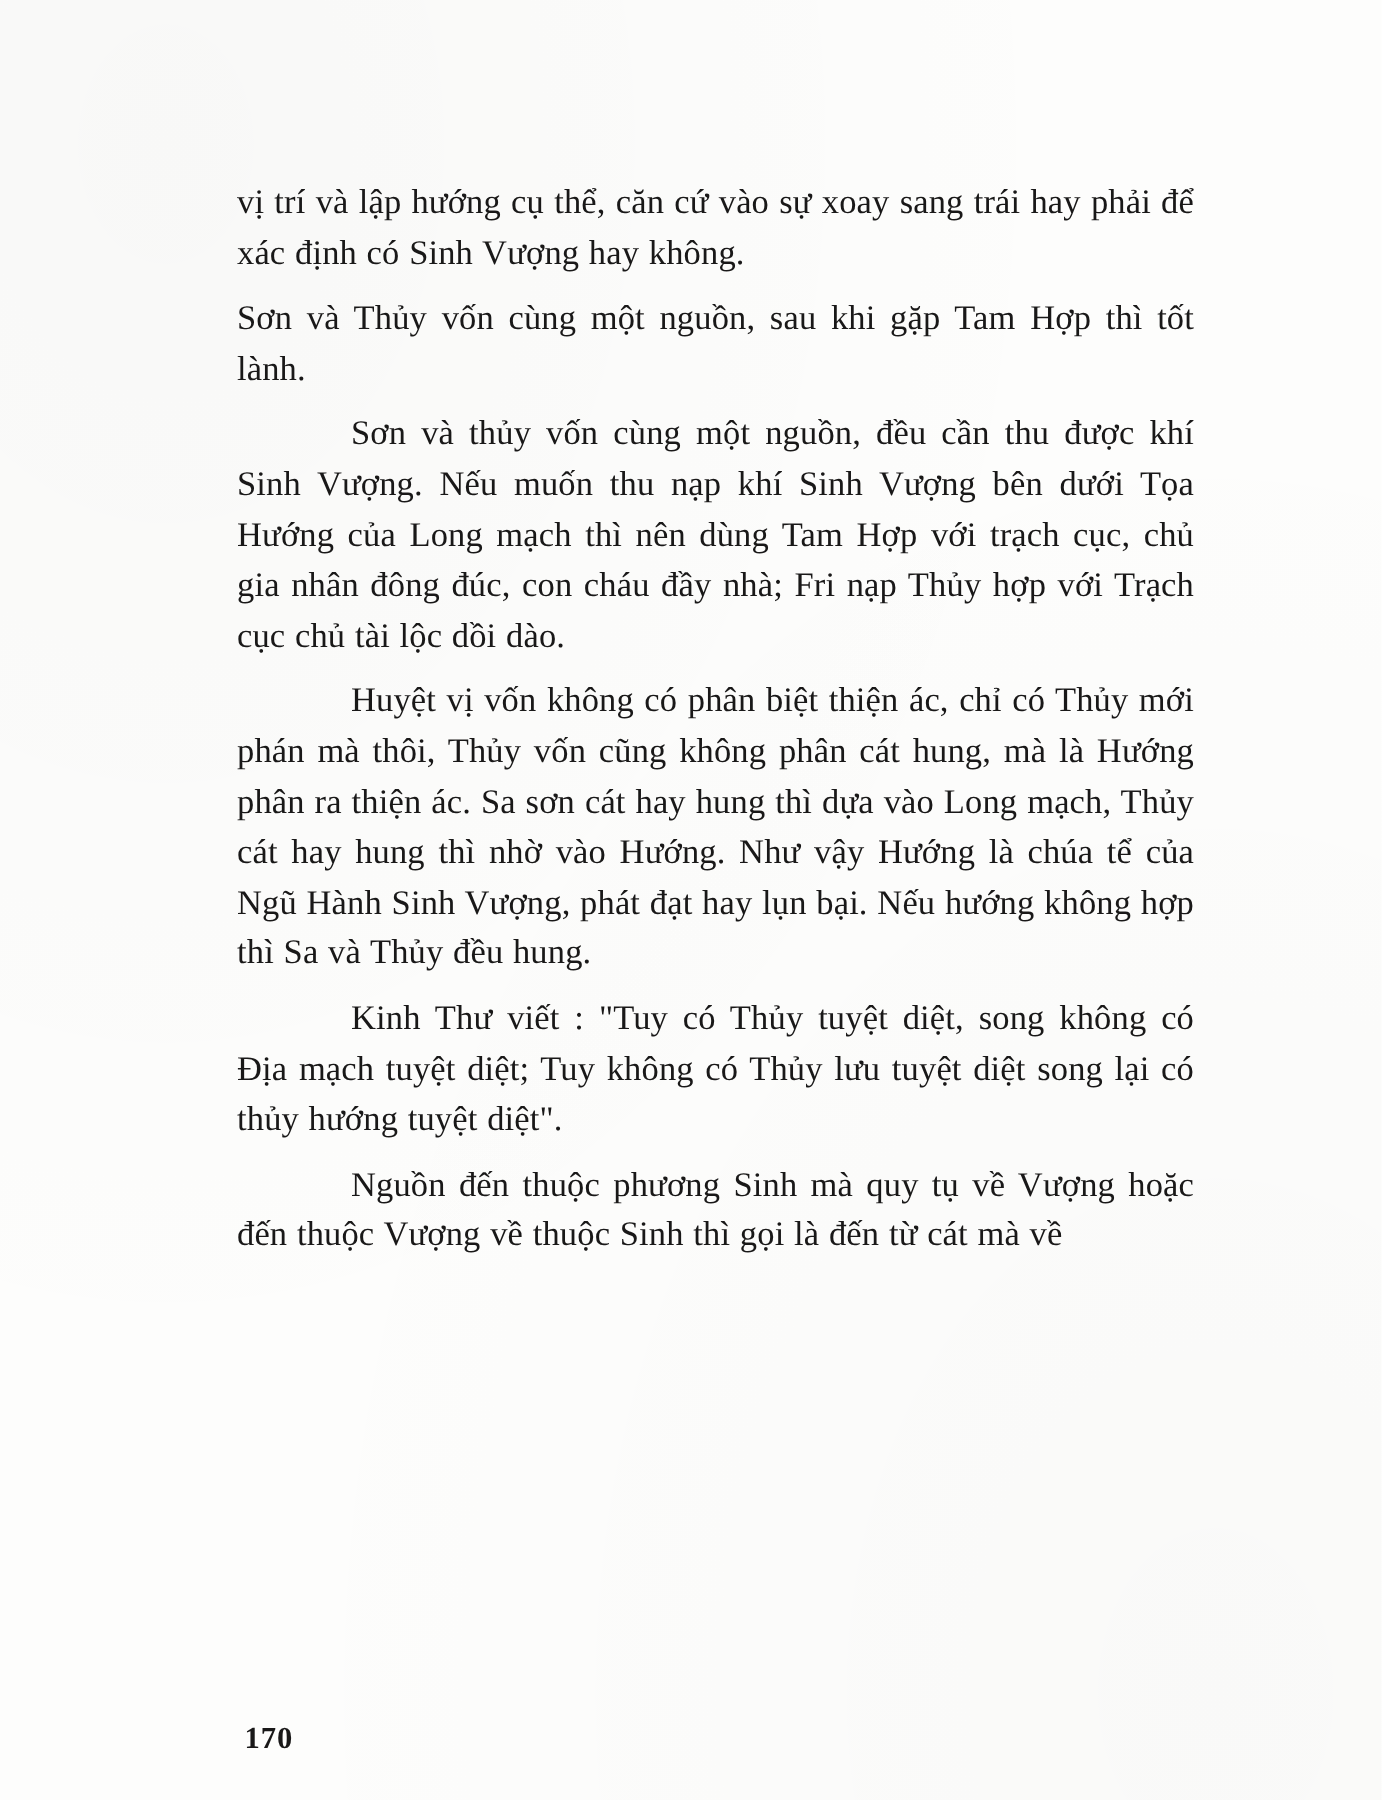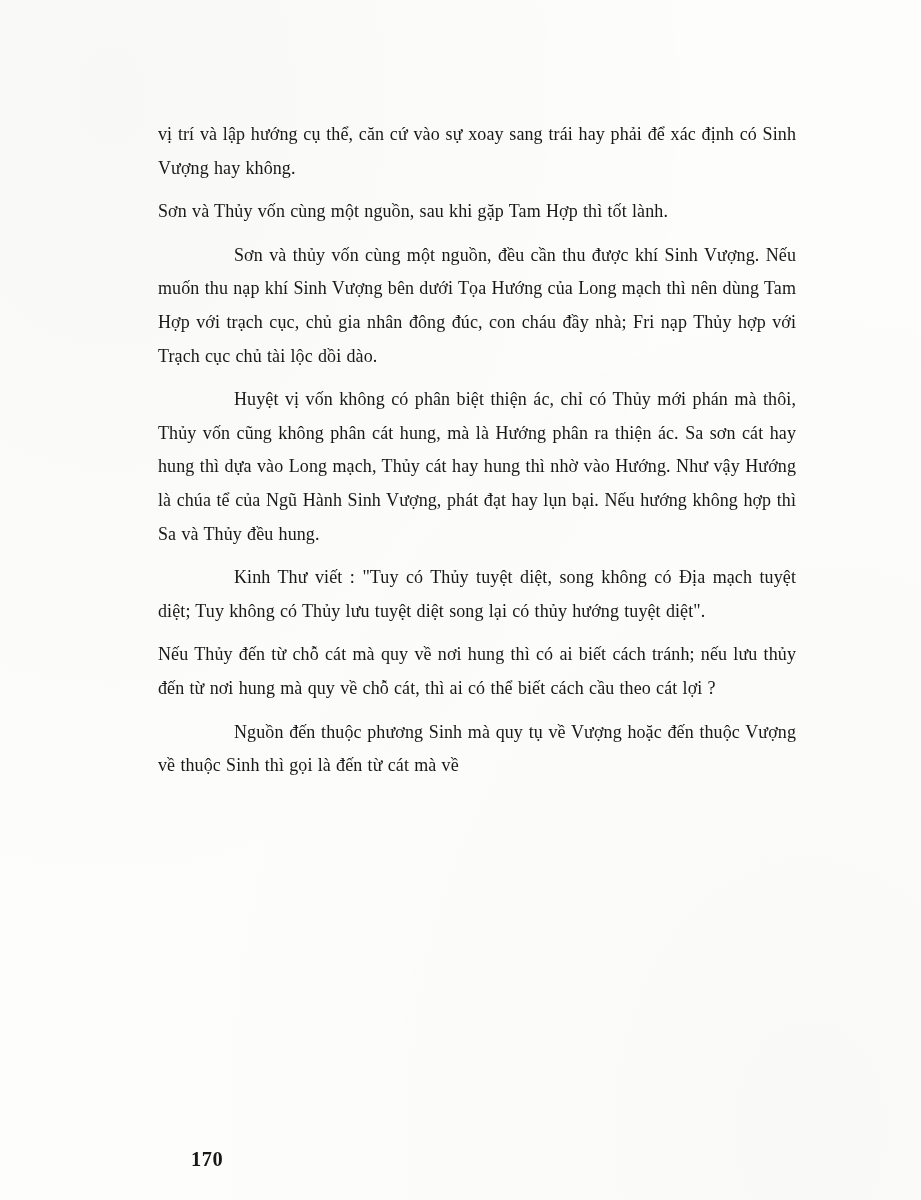--- a/index.html
+++ b/index.html
@@ -30,21 +30,21 @@
   .text-block {
     position: absolute;
     left: 158px;
     top: 118px;
     width: 638px;
   }
   p.para {
     margin: 0 0 0 0;
     text-align: justify;
     text-justify: inter-word;
-    font-size: 18px;
+    font-size: 23px;
     line-height: 33.6px;
     color: #191818;
     letter-spacing: 0.1px;
     word-spacing: 0.6px;
     -webkit-font-smoothing: none;
   }
   p.para.indent {
     text-indent: 76px;
   }
   p.gap {
@@ -52,33 +52,31 @@
   }
   .page-number {
     position: absolute;
     left: 163px;
     top: 1146px;
     font-size: 20.4px;
     line-height: 26px;
     color: #191818;
     font-weight: 700;
     letter-spacing: 0.6px;
-    margin-left: 28px;
   }
 </style>
 </head>
 <body>
 
 <div class="page">
   <div class="page-noise"></div>
 
   <div class="text-block">
     <p class="para">vị trí và lập hướng cụ thể, căn cứ vào sự xoay sang trái hay phải để xác định có Sinh Vượng hay không.</p>
     <p class="para gap">Sơn và Thủy vốn cùng một nguồn, sau khi gặp Tam Hợp thì tốt lành.</p>
     <p class="para indent gap">Sơn và thủy vốn cùng một nguồn, đều cần thu được khí Sinh Vượng. Nếu muốn thu nạp khí Sinh Vượng bên dưới Tọa Hướng của Long mạch thì nên dùng Tam Hợp với trạch cục, chủ gia nhân đông đúc, con cháu đầy nhà; Fri nạp Thủy hợp với Trạch cục chủ tài lộc dồi dào.</p>
     <p class="para indent gap">Huyệt vị vốn không có phân biệt thiện ác, chỉ có Thủy mới phán mà thôi, Thủy vốn cũng không phân cát hung, mà là Hướng phân ra thiện ác. Sa sơn cát hay hung thì dựa vào Long mạch, Thủy cát hay hung thì nhờ vào Hướng. Như vậy Hướng là chúa tể của Ngũ Hành Sinh Vượng, phát đạt hay lụn bại. Nếu hướng không hợp thì Sa và Thủy đều hung.</p>
     <p class="para indent gap">Kinh Thư viết : "Tuy có Thủy tuyệt diệt, song không có Địa mạch tuyệt diệt; Tuy không có Thủy lưu tuyệt diệt song lại có thủy hướng tuyệt diệt".</p>
-    <p class="para gap">Nếu Thủy đến từ chỗ cát mà quy về nơi hung thì có ai biết cách tránh; nếu lưu thủy đến từ nơi hung mà quy về chỗ cát, thì ai có thể biết cách cầu theo cát lợi ?</p>
     <p class="para indent gap">Nguồn đến thuộc phương Sinh mà quy tụ về Vượng hoặc đến thuộc Vượng về thuộc Sinh thì gọi là đến từ cát mà về</p>
   </div>
 
   <div class="page-number">170</div>
 </div>
 
 </body></html>

